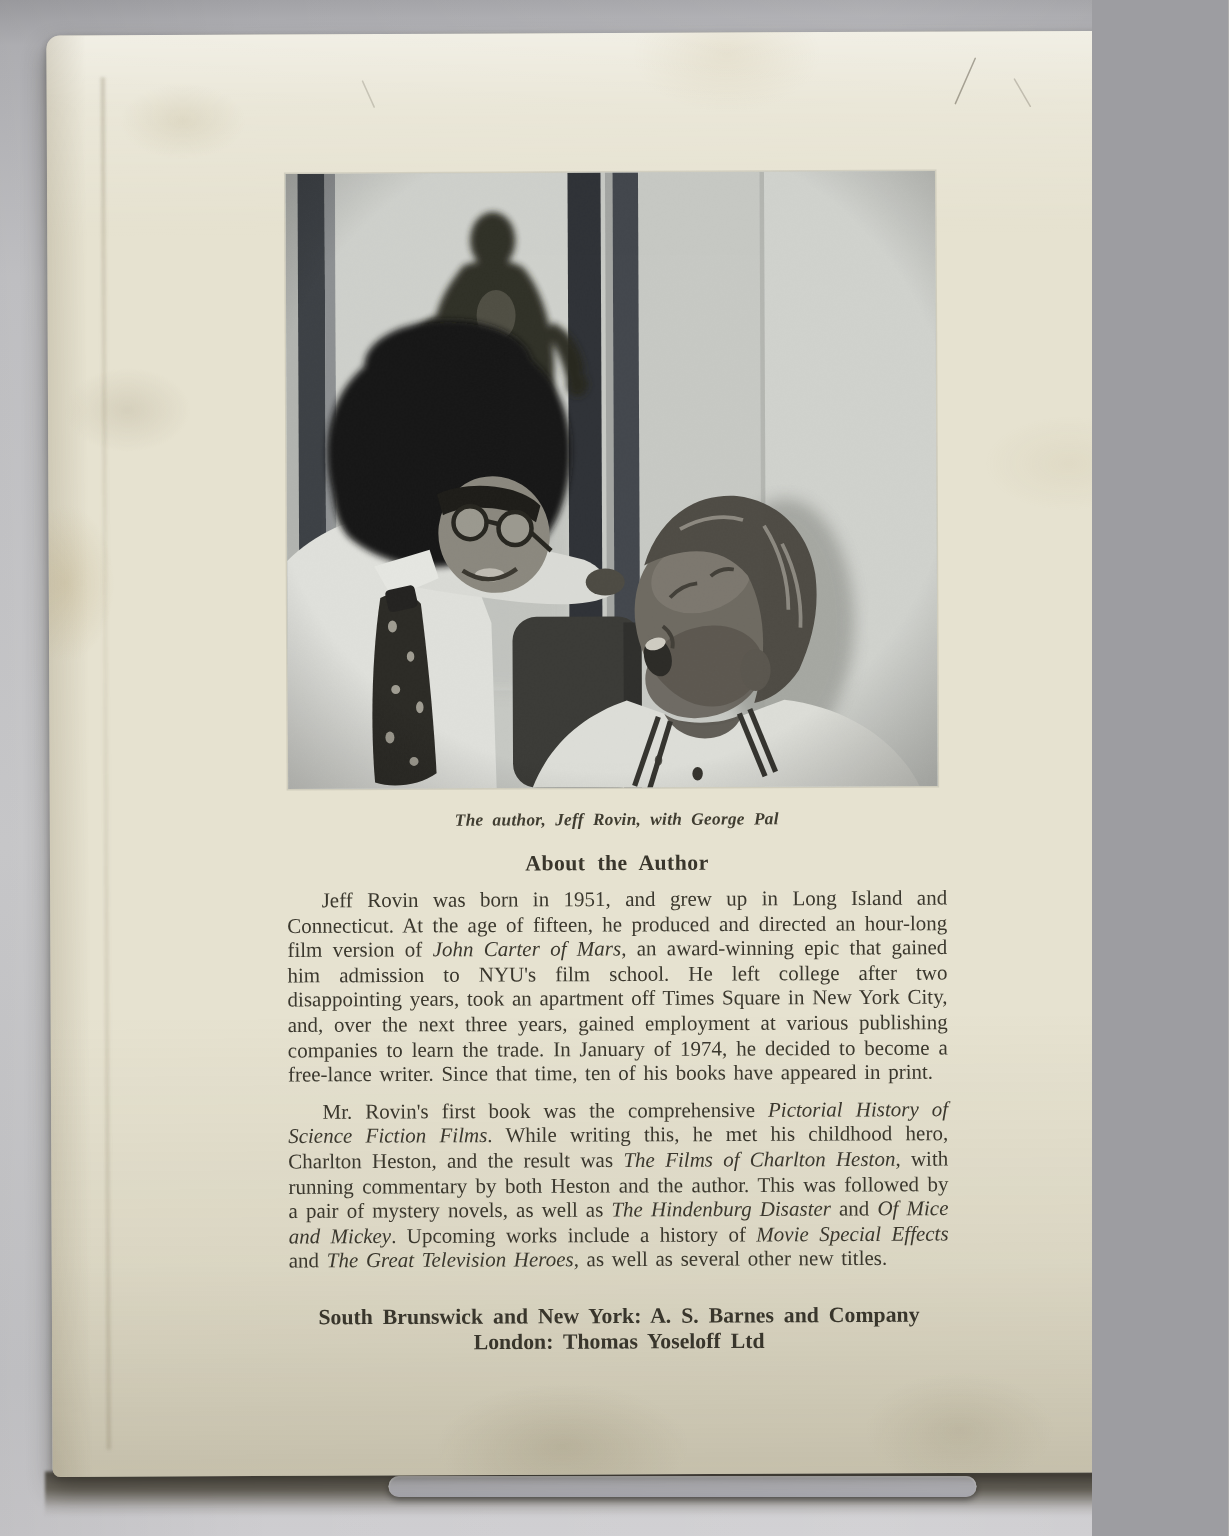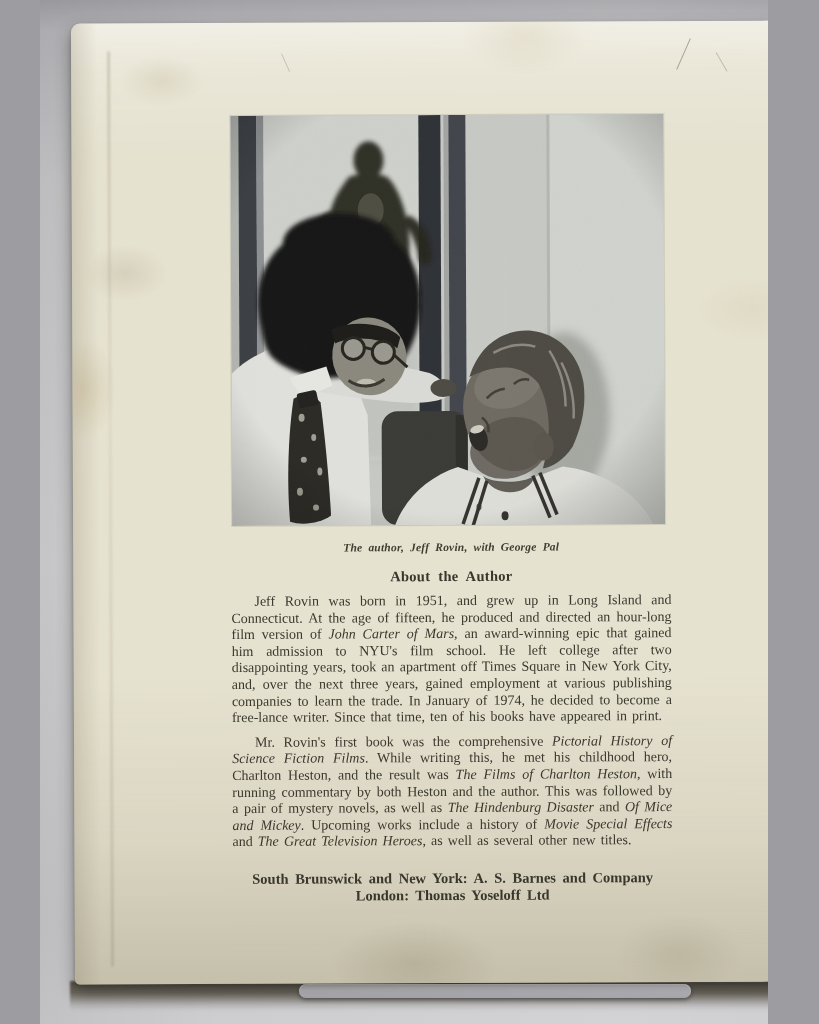--- a/index.html
+++ b/index.html
@@ -2,21 +2,20 @@
 <html style="--jacket: #e6e2d0; --ink: #3b382e; --background-top: #a2a2a6; --background-mid: #d2d2d4; --photo-bg: #c7c9c4;"><head>
 <meta charset="utf-8">
 <style>
   html,body{margin:0;padding:0;background:#9d9da1;}
   .scene{
     position:relative;width:728px;height:1024px;overflow:hidden;
     background:
       linear-gradient(90deg, rgba(0,0,0,.06) 0%, rgba(0,0,0,0) 25%, rgba(255,255,255,.10) 80%, rgba(255,255,255,.04) 100%),
       linear-gradient(180deg, #a2a2a6 0%, #b7b7bb 3%, #c9c9cc 18%, #d2d2d4 55%, #c9c9cc 90%, #cecdd0 100%);
     font-family:"Liberation Serif","DejaVu Serif",serif;
-    margin-left:40px;
   }
   
   .book{
     position:absolute;left:33px;top:22px;width:756px;height:961px;
     background:var(--jacket,#e6e2d0);
     border-radius:9px 12px 5px 5px;
     transform:rotate(-0.25deg);
     box-shadow:0 8px 16px rgba(40,38,30,.45), 0 2px 4px rgba(40,38,30,.3);
   }
   .jacket-texture{

